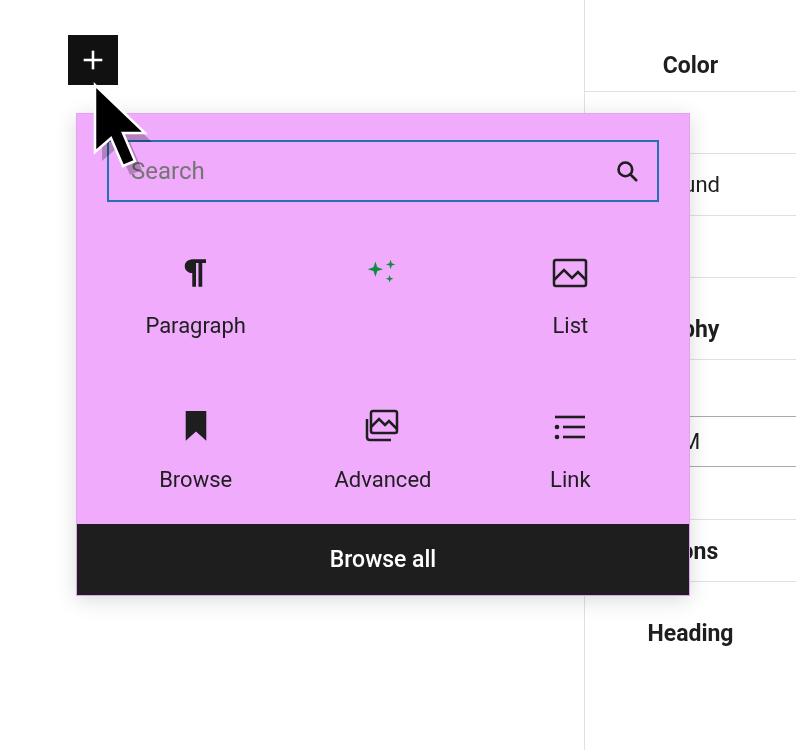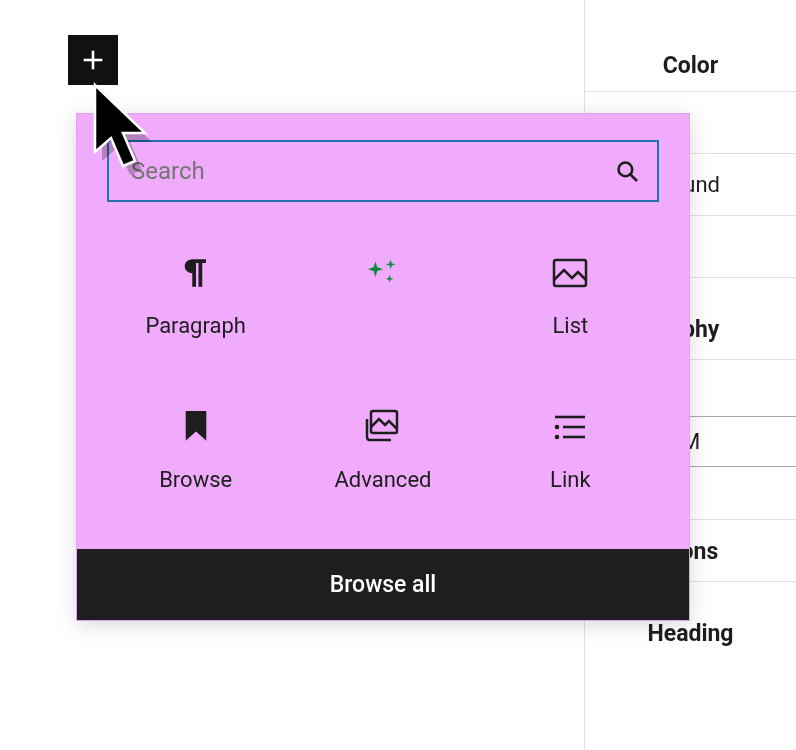--- a/index.html
+++ b/index.html
@@ -97,21 +97,20 @@
       line-height: 1.3;
     }
     .browse-all-button {
       background: #1e1e1e;
       color: #fff;
       font-size: 23px;
       text-align: center;
       padding: 22px 0;
       cursor: pointer;
       font-weight: 500;
-      margin-top: 25px;
     }
     .right-panel {
       position: absolute;
       top: 0;
       right: 0;
       width: 212px;
       background: #fff;
       border-left: 1px solid #e0e0e0;
       height: 100%;
     }

